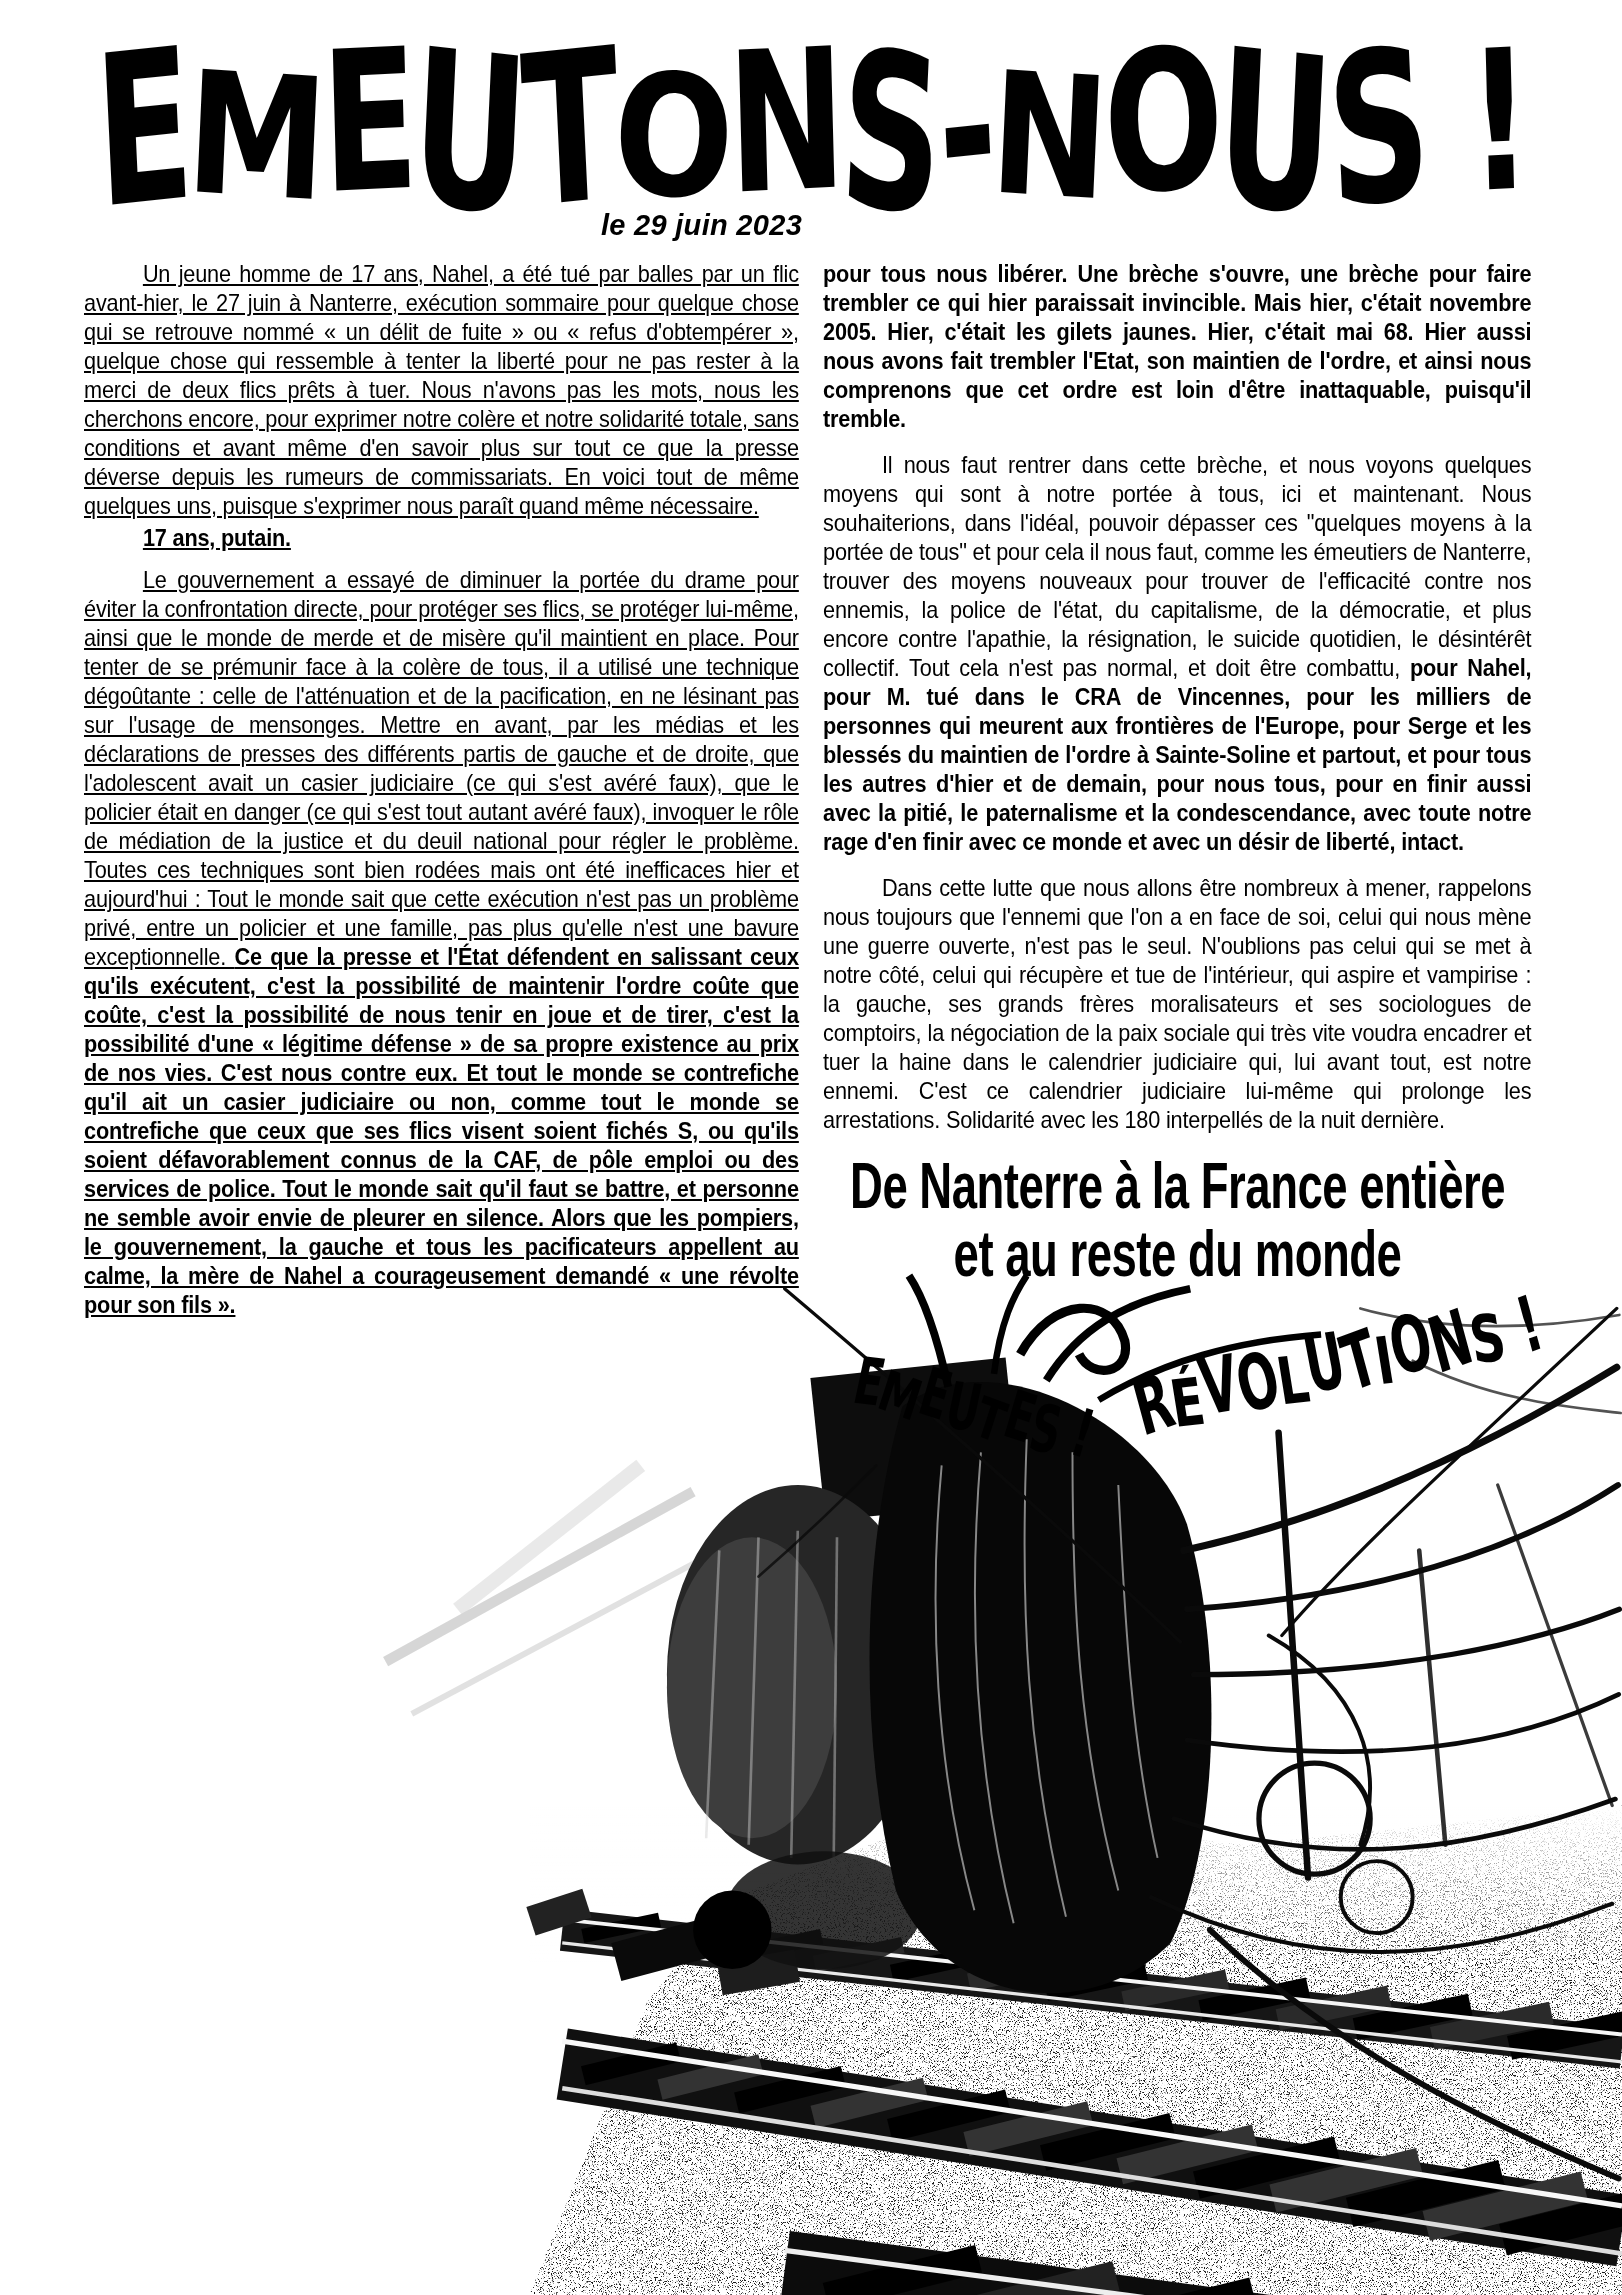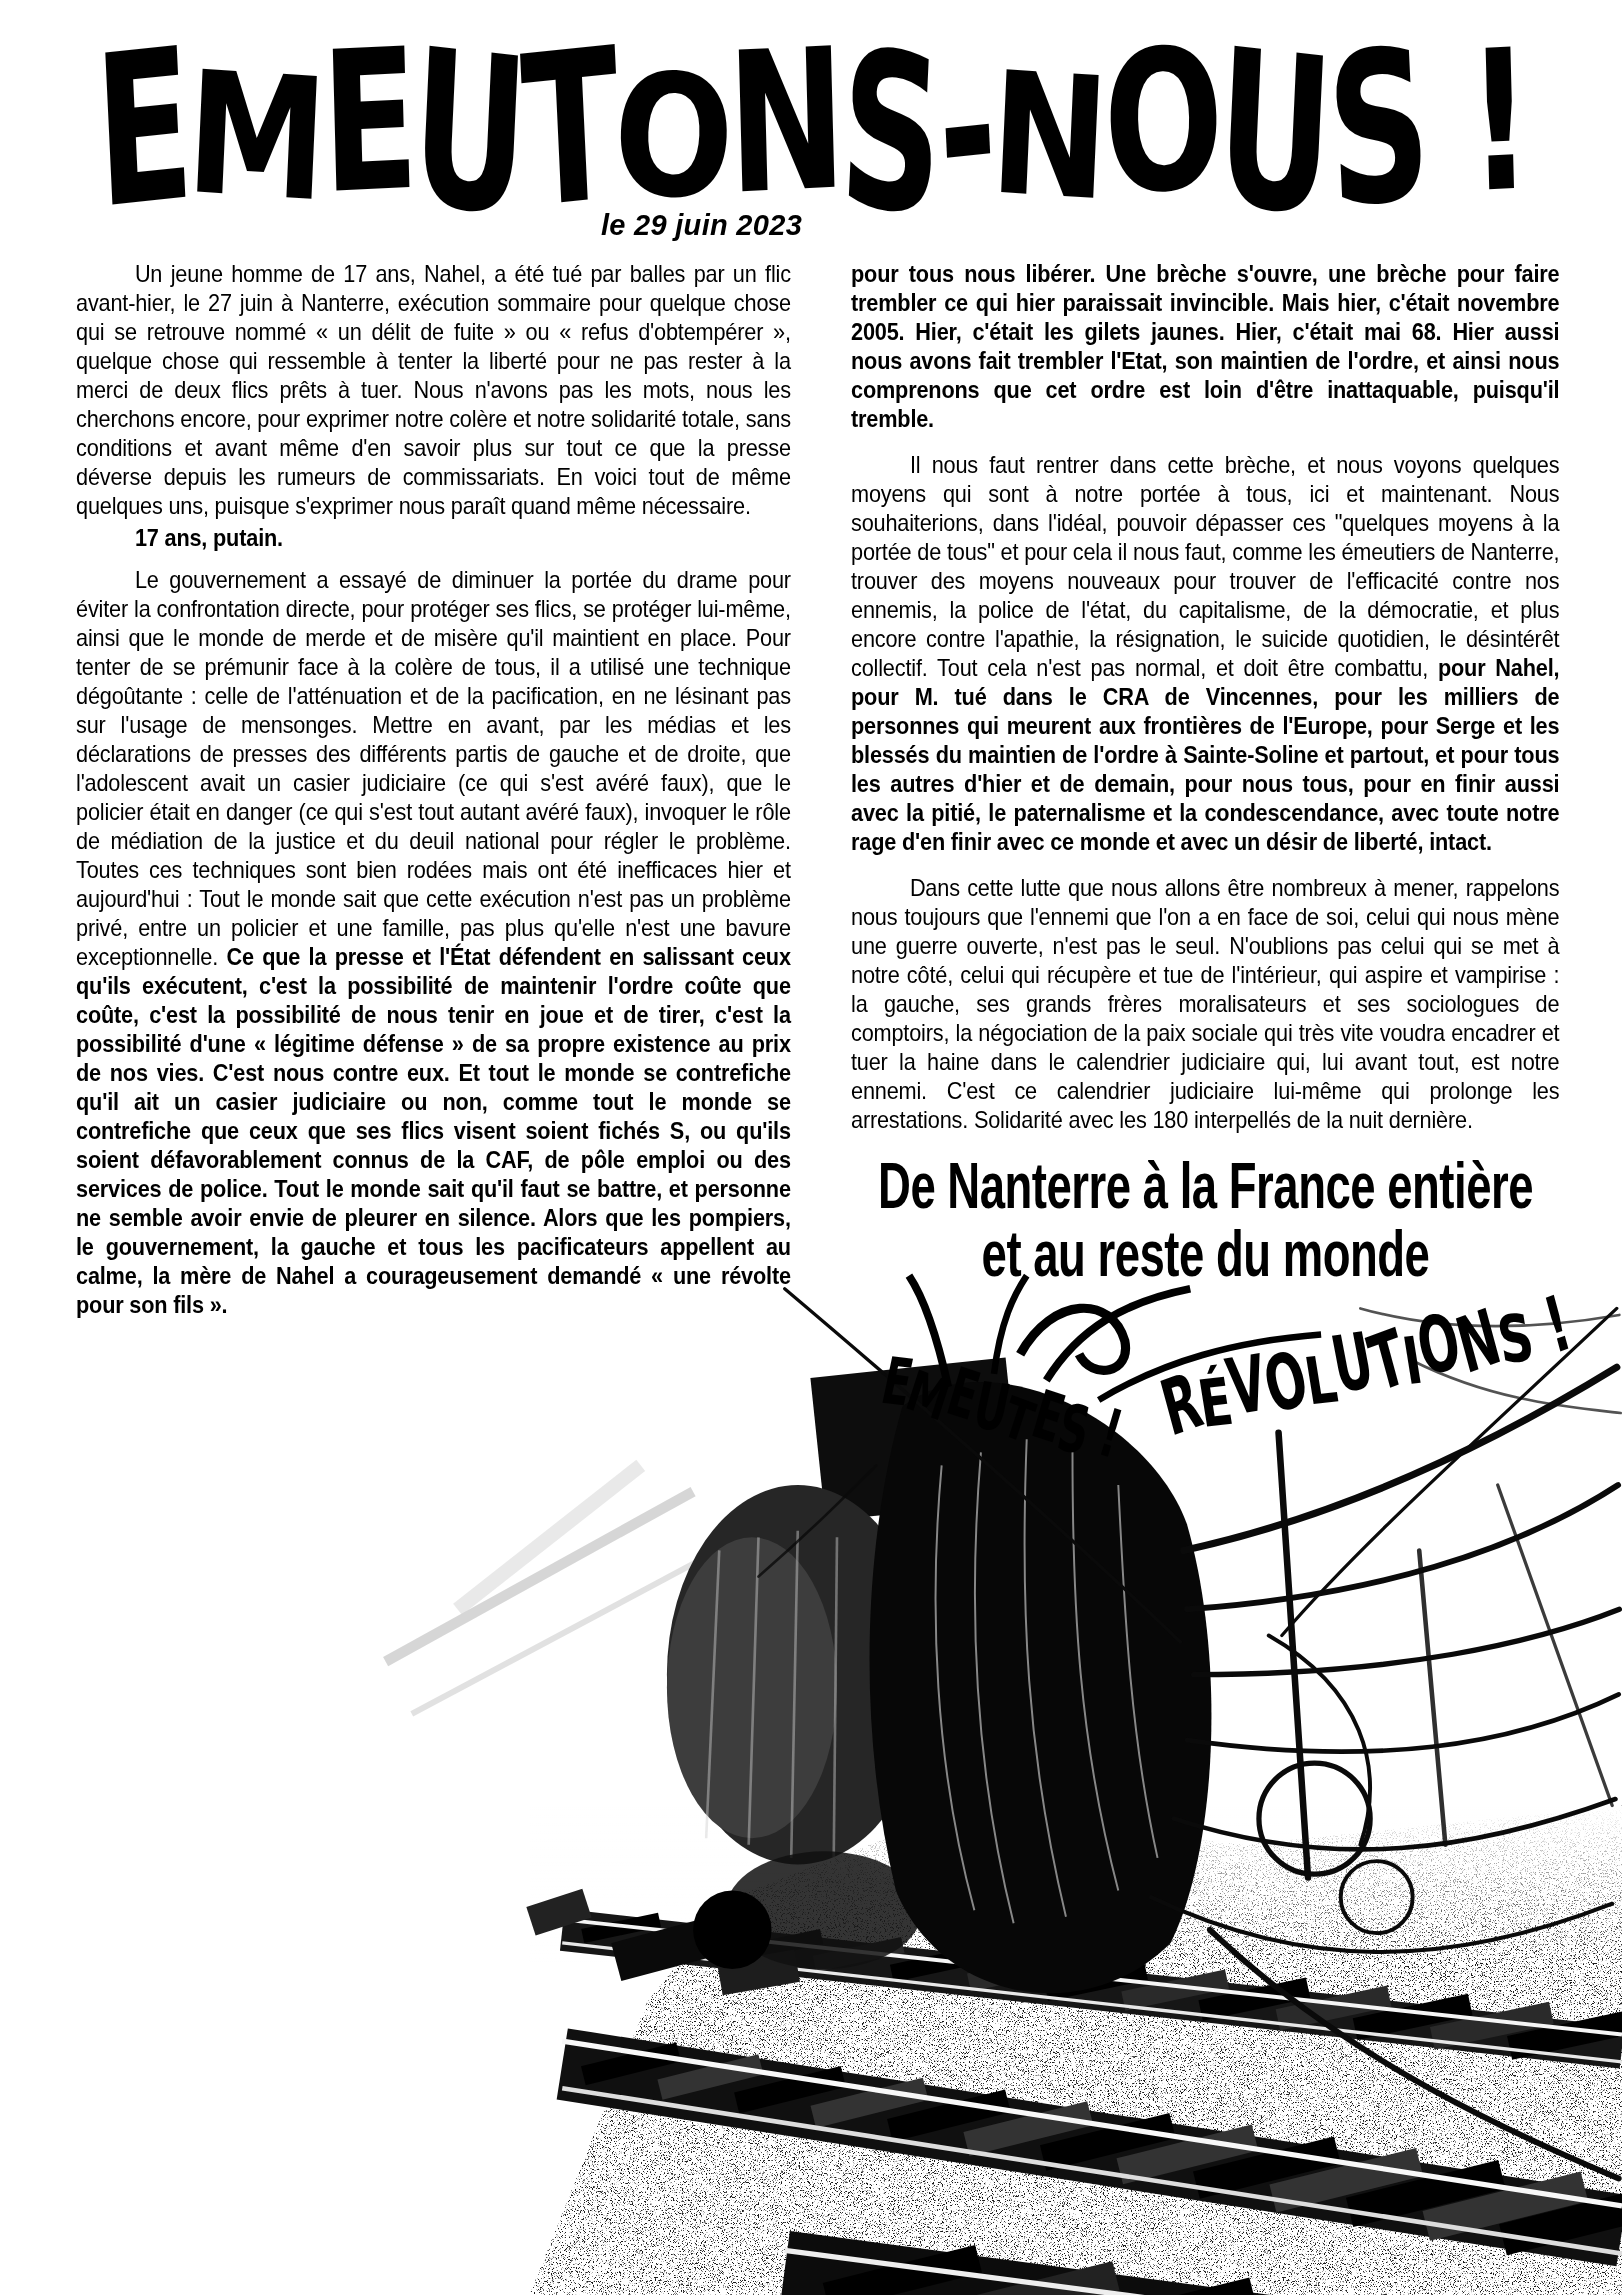--- a/index.html
+++ b/index.html
@@ -26,23 +26,23 @@
   .jitter2 span:nth-child(3n){transform:scaleY(1.12) rotate(2deg) translateY(-3.3px);}
   .masthead-date{
     position:absolute;top:209px;left:0;width:1623px;text-align:center;
     transform:translateX(-110px);
     font-weight:bold;font-style:italic;font-size:29px;letter-spacing:0.3px;
   }
   
   .col{position:absolute;top:260px;font-size:23.6px;line-height:29px;
        text-align:justify;letter-spacing:-0.2px;}
   .col-inner{transform:scaleX(0.92);transform-origin:top left;}
-  .col-left{left:76px;width:715px;z-index:2;}
+  .col-left{left:84px;width:715px;z-index:2;text-decoration:underline;}
   .col-left .col-inner{width:777px;}
-  .col-right{left:851px;width:708px;z-index:4;}
+  .col-right{left:823px;width:708px;z-index:4;}
   .col-right .col-inner{width:770px;}
   .col p{margin:0 0 17px 0;}
   .col p.tight{margin-bottom:2.6px;}
   .col p.headline17{margin-bottom:13px;}
   .indent{text-indent:64px;}
   .b{font-weight:bold;}
   .train-spacer{
     float:right;width:393px;height:707px;margin-top:241px;margin-left:11.8px;
     shape-outside:polygon(100% 0%,58% 9%,4% 21%,0% 30%,0% 100%,100% 100%);
     shape-margin:9.2px;

